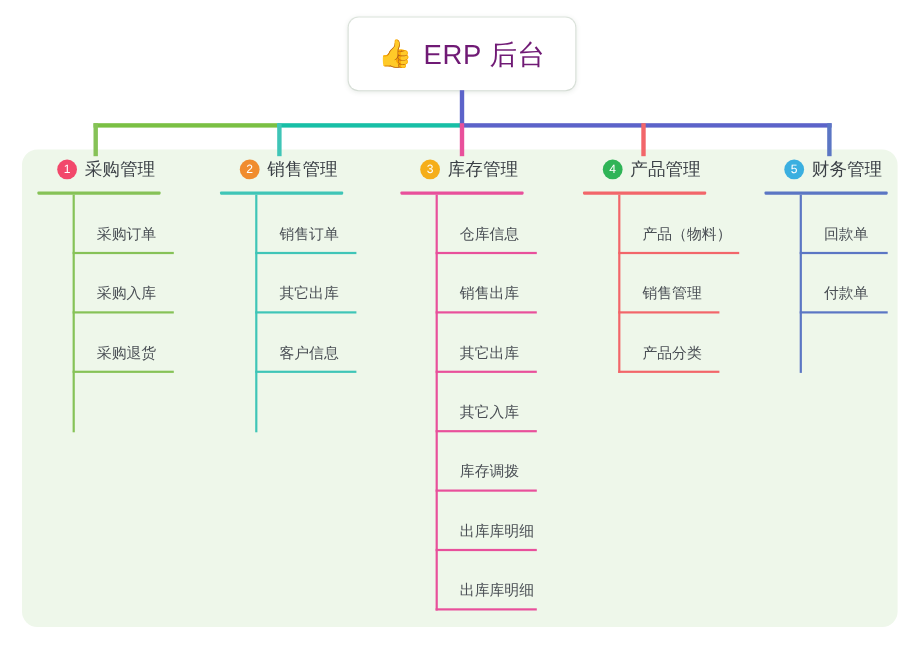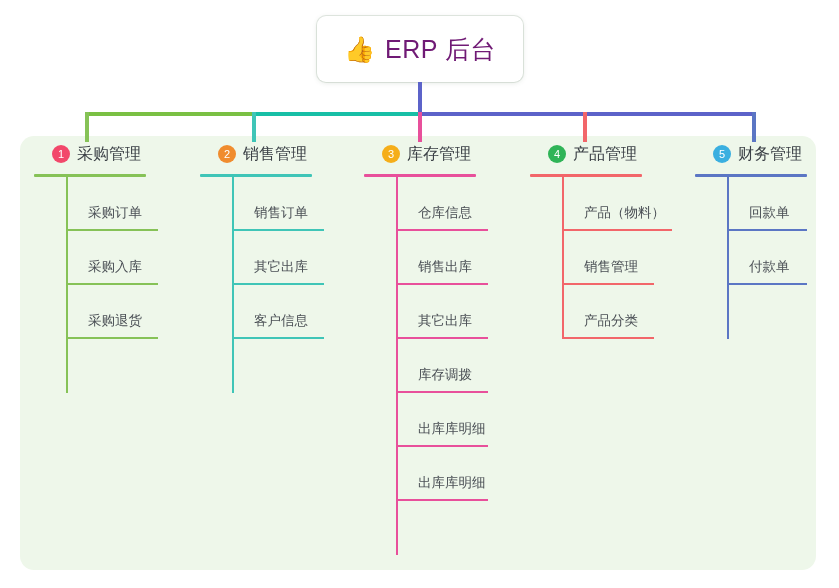--- a/index.html
+++ b/index.html
@@ -229,20 +229,24 @@
         </div>
         <div class="leaf">
           <div class="leaf-label">销售出库</div>
           <div class="leaf-rule" style="width: 92px; background: rgb(232, 80, 155);"></div>
         </div>
         <div class="leaf">
           <div class="leaf-label">其它出库</div>
           <div class="leaf-rule" style="width: 92px; background: rgb(232, 80, 155);"></div>
         </div>
         <div class="leaf">
+          <div class="leaf-label">其它入库</div>
+          <div class="leaf-rule" style="width: 92px; background: rgb(232, 80, 155);"></div>
+        </div>
+        <div class="leaf">
           <div class="leaf-label">库存调拨</div>
           <div class="leaf-rule" style="width: 92px; background: rgb(232, 80, 155);"></div>
         </div>
         <div class="leaf">
           <div class="leaf-label">出库库明细</div>
           <div class="leaf-rule" style="width: 92px; background: rgb(232, 80, 155);"></div>
         </div>
         <div class="leaf">
           <div class="leaf-label">出库库明细</div>
           <div class="leaf-rule" style="width: 92px; background: rgb(232, 80, 155);"></div>

